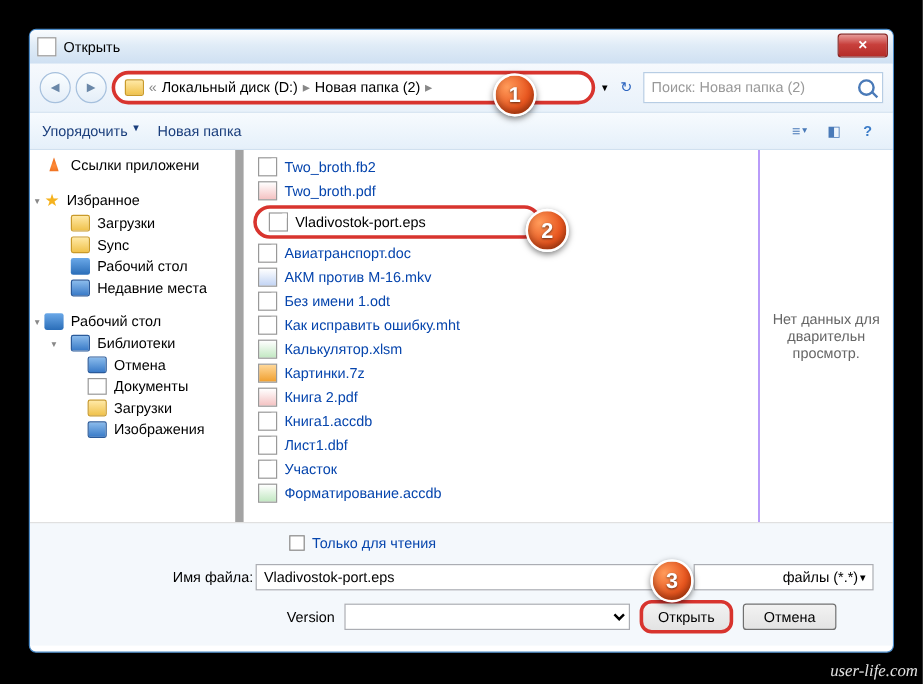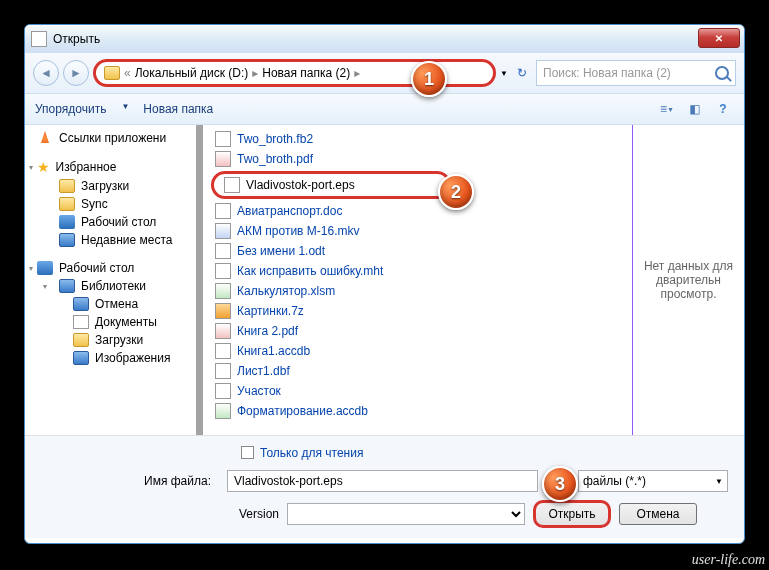--- a/index.html
+++ b/index.html
@@ -13,21 +13,21 @@
 .nav-btn{width:26px;height:26px;border:1px solid #a6c0dd;border-radius:50%;background:linear-gradient(#fafdff,#e4eef8);display:flex;align-items:center;justify-content:center;color:#6a87a8}
 .breadcrumb{flex:1;height:28px;border:3px solid #d8342e;border-radius:14px;background:#fff;display:flex;align-items:center;padding:0 8px;gap:4px;overflow:hidden}
 .bc-icon{width:16px;height:14px;background:linear-gradient(#ffe9a6,#f0c24c);border:1px solid #c99a2a;border-radius:2px}
 .bc-sep{color:#888}
 .bc-item{color:#000}
 .refresh-btn{width:20px;height:20px;color:#2962be;display:flex;align-items:center;justify-content:center}
 .search-box{width:200px;height:26px;border:1px solid #b7cde4;background:#fff;display:flex;align-items:center;padding:0 6px;gap:4px;color:#999;}
 .search-icon{width:14px;height:14px;border:2px solid #4a7ab8;border-radius:50%;position:relative;margin-left:auto}
 .search-icon:after{content:"";position:absolute;width:6px;height:2px;background:#4a7ab8;right:-5px;bottom:-2px;transform:rotate(45deg)}
 .toolbar{height:32px;background:linear-gradient(#f7fbfe,#e5f0fa);border-top:1px solid #d0e0ef;border-bottom:1px solid #d0e0ef;display:flex;align-items:center;padding:0 10px;gap:14px}
-.tb-item{color:#1a3e7c;display:flex;align-items:flex-start;gap:15px}
+.tb-item{color:#1a3e7c;display:flex;align-items:flex-start;gap:3px}
 .tb-item .arrow{font-size:8px;color:#1a3e7c}
 .tb-right{margin-left:auto;display:flex;gap:6px}
 .tb-icn{width:22px;height:22px;border:1px solid transparent;display:flex;align-items:center;justify-content:center;color:#4a7ab8}
 .body{display:flex;height:310px;background:#fff}
 .sidebar{width:178px;border-right:7px solid #a3a3a3;padding:4px 0;overflow:hidden}
 .sb-group{margin-bottom:10px}
 .sb-item{display:flex;align-items:center;padding:2px 8px 2px 20px;gap:6px;color:#000}
 .sb-item.head{padding-left:12px;font-size:12px}
 .sb-item.sub{padding-left:34px}
 .sb-arrow{position:absolute;left:4px;font-size:8px;color:#888}
@@ -45,24 +45,24 @@
 .file-icon{width:16px;height:16px;flex-shrink:0;background:#fff;border:1px solid #999;position:relative}
 .fi-doc:before{content:"";position:absolute;right:0;top:0;border-left:4px solid transparent;border-top:4px solid #fff}
 .fi-pdf{background:linear-gradient(#fff,#f4c2c2)}
 .fi-xls{background:linear-gradient(#fff,#c2e8c2)}
 .fi-mkv{background:linear-gradient(#fff,#c2d4f4)}
 .fi-7z{background:linear-gradient(#ffd899,#f0a030)}
 .preview{width:112px;border-left:1px solid #8b5cf6;display:flex;align-items:center;justify-content:center;padding:8px;color:#666;text-align:center;font-size:11px}
 .bottom{border-top:1px solid #e0e0e0;padding:10px 16px;background:#f4f8fc}
 .chk-row{display:flex;gap:6px;margin-left:200px;margin-bottom:10px;color:#0645ad}
 .chk{width:13px;height:13px;border:1px solid #888;background:#fff}
-.form-row{display:flex;align-items:center;gap:16px;margin-bottom:8px}
+.form-row{display:flex;align-items:center;gap:2px;margin-bottom:8px}
 .form-label{width:170px;text-align:right;color:#000}
 .form-input{flex:1;height:22px;border:1px solid #abadb3;background:#fff;padding:0 6px}
-.form-select{width:150px;height:22px;border:1px solid #abadb3;background:#fff;padding:0 4px;display:flex;align-items:center;justify-content:space-between}
+.form-select{width:150px;height:22px;border:1px solid #abadb3;background:#fff;padding:0 4px;display:flex;align-items:center;justify-content:flex-end}
 .btn{width:78px;height:22px;border:1px solid #707070;background:linear-gradient(#f2f2f2,#e3e3e3);display:flex;align-items:center;justify-content:center;border-radius:3px}
 .btn.primary{border:3px solid #d8342e;border-radius:10px;height:28px}
 .version-row{display:flex;align-items:center;gap:8px;margin-left:178px}
 .version-select{flex:1;height:22px;border:1px solid #abadb3;background:#fff;max-width:238px}
 .badge{position:absolute;width:36px;height:36px;border-radius:50%;background:radial-gradient(circle at 30% 30%,#ff9b5a,#e8551e 60%,#b53a0e);border:2px solid #fff;box-shadow:0 2px 5px rgba(0,0,0,.5),inset 0 -3px 6px rgba(0,0,0,.3);display:flex;align-items:center;justify-content:center;color:#fff;font-size:18px;font-weight:bold;text-shadow:0 1px 2px rgba(0,0,0,.6);z-index:10}
 .badge1{left:411px;top:61px}
 .badge2{left:438px;top:174px}
 .badge3{left:542px;top:466px}
 .watermark{position:absolute;right:4px;bottom:2px;color:#e0e0e0;font-size:14px;font-style:italic;font-family:Georgia,serif}
 .dd-arrow{font-size:8px;color:#000}

